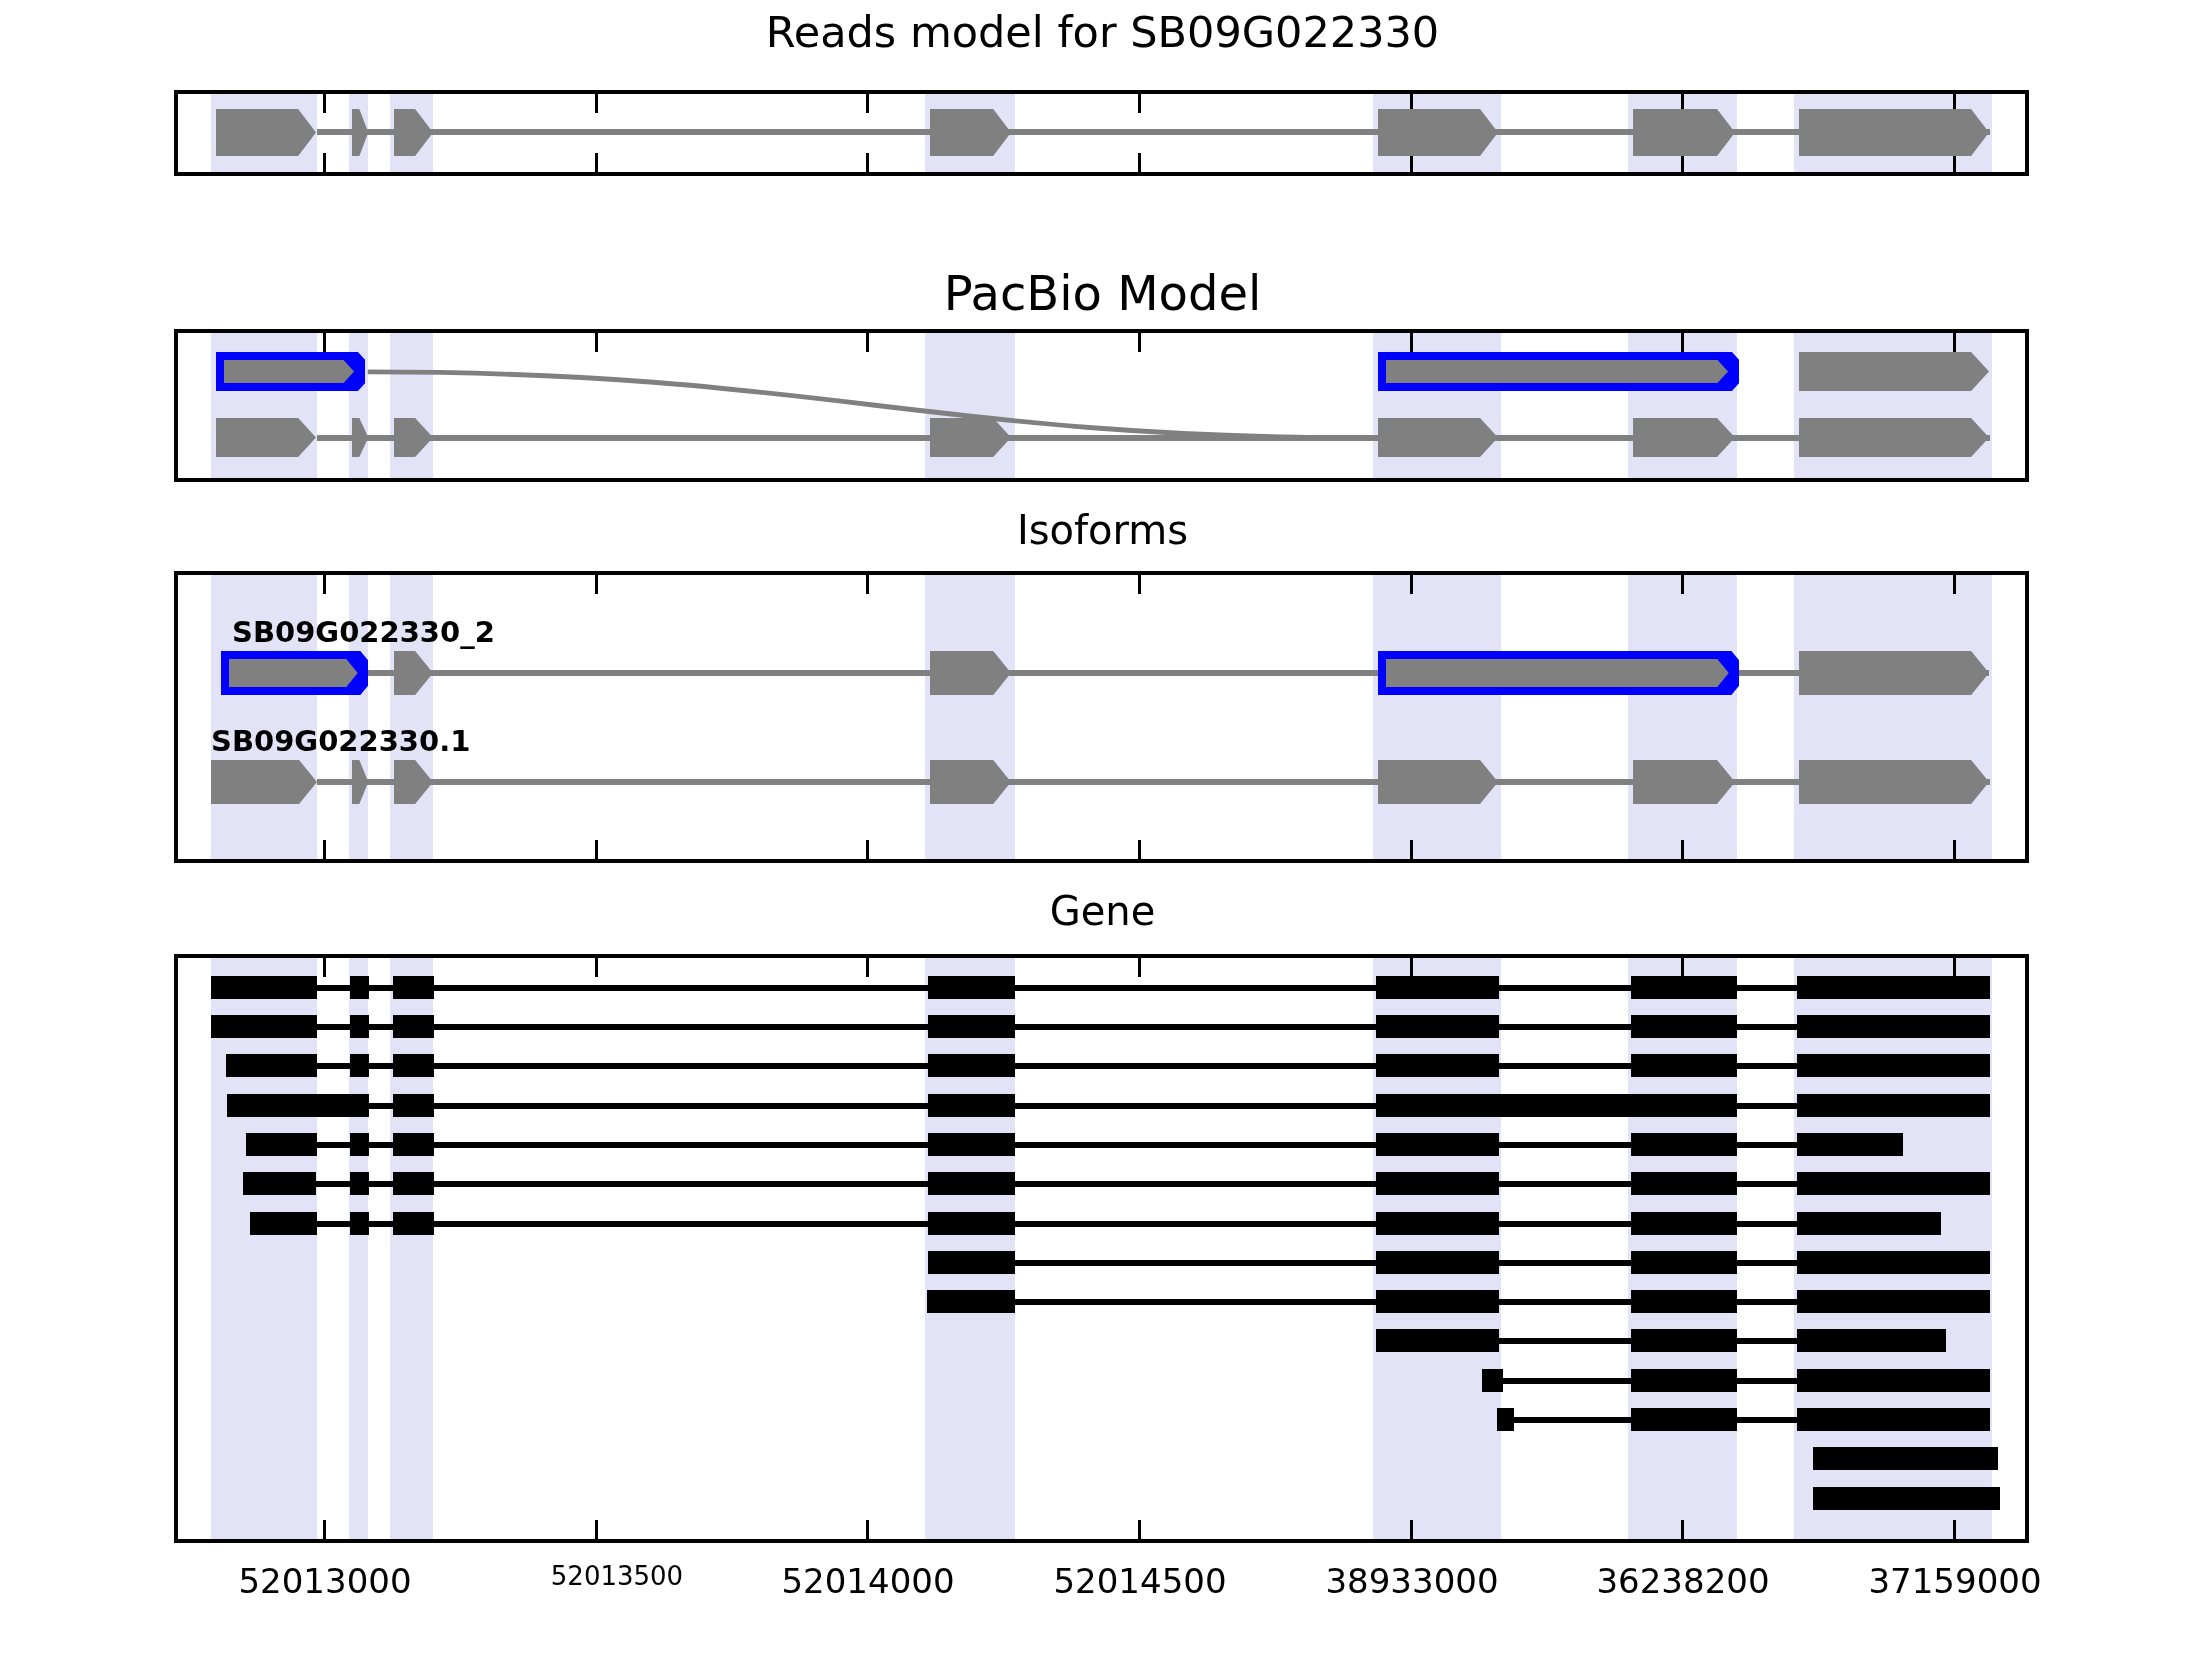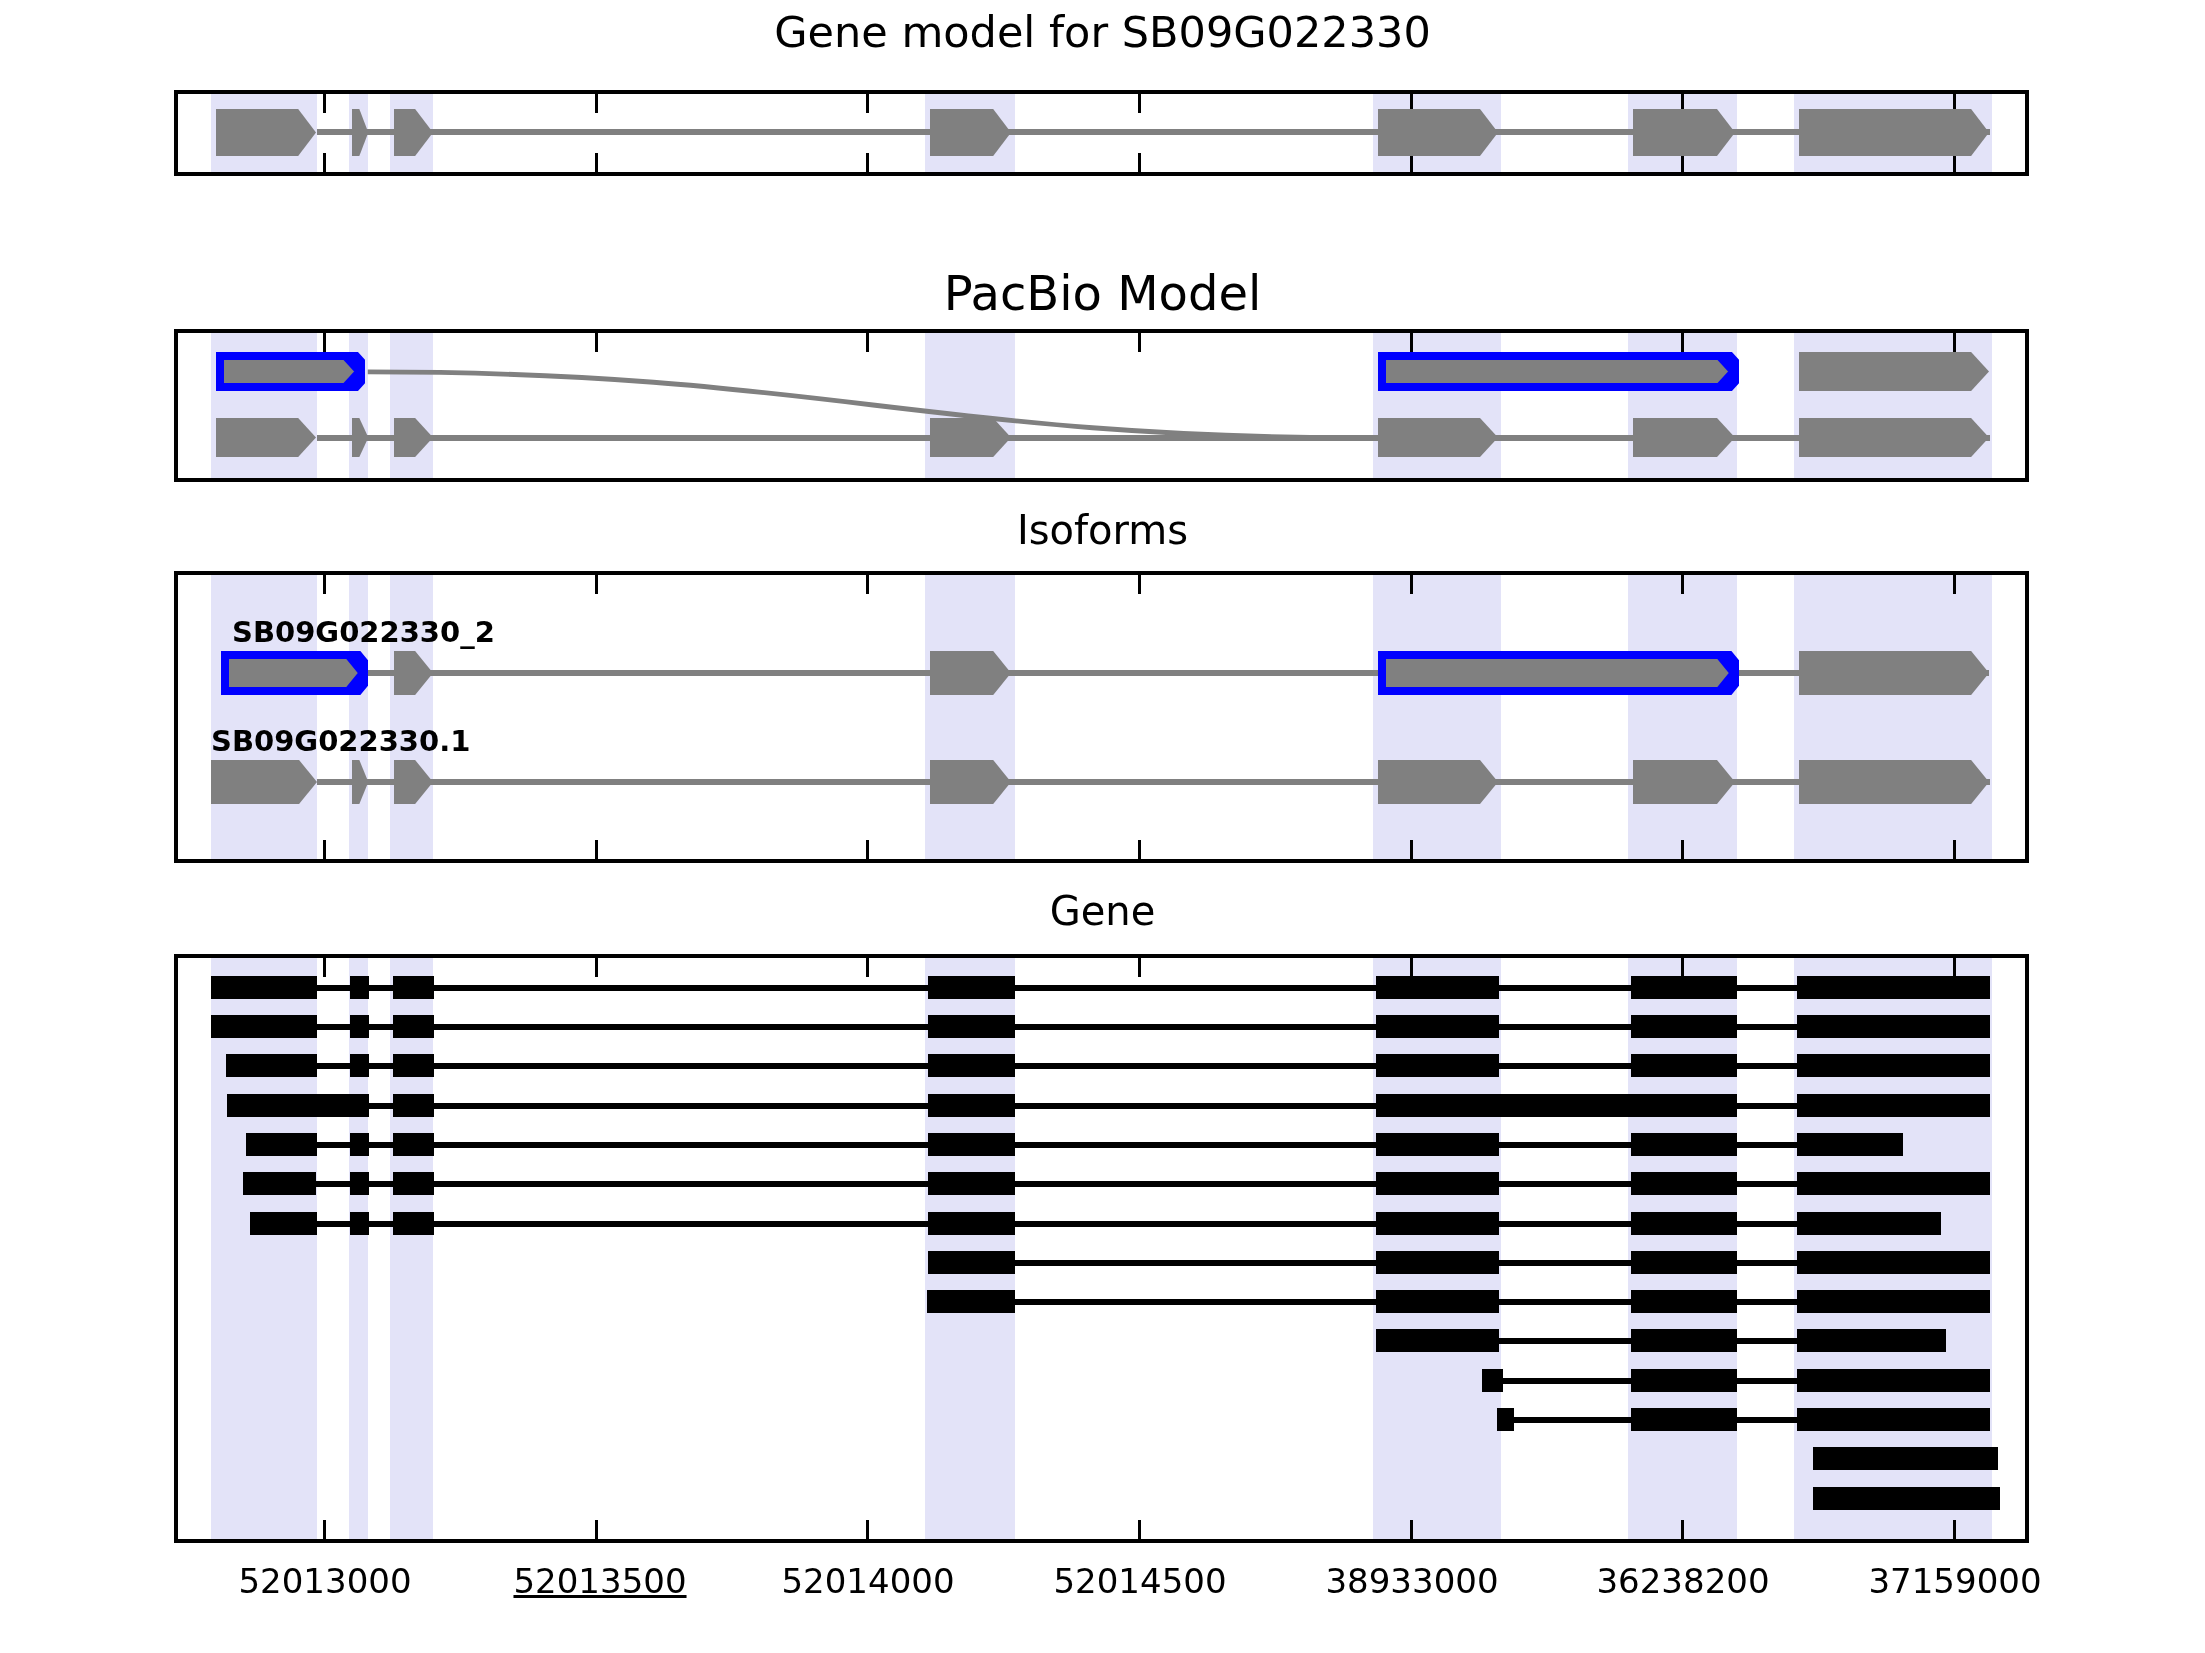--- a/index.html
+++ b/index.html
@@ -40,21 +40,21 @@
 
   .axis-labels{position:absolute;left:0;width:2205px;height:62px;}
   .axis-label{
     position:absolute;text-align:center;color:#000;white-space:nowrap;
     font-family:"DejaVu Sans",sans-serif;transform:translateX(-50%);
   }
 </style>
 </head>
 <body>
 
-<div class="panel-title" style="top:6.9px;font-size:43px;">Gene model for SB09G022330</div>
+<div class="panel-title" style="top:6.9px;font-size:43px;">Reads model for SB09G022330</div>
 
 <div id="panel-gene-model" class="panel" style="left:174px;top:90px;width:1855px;height:86px;">
     <div class="hband" style="left: 33px; width: 106px; background: rgb(227, 227, 248);"></div>
     <div class="hband" style="left: 171px; width: 19px; background: rgb(227, 227, 248);"></div>
     <div class="hband" style="left: 212px; width: 43px; background: rgb(227, 227, 248);"></div>
     <div class="hband" style="left: 747px; width: 90px; background: rgb(227, 227, 248);"></div>
     <div class="hband" style="left: 1195px; width: 128px; background: rgb(227, 227, 248);"></div>
     <div class="hband" style="left: 1450px; width: 109px; background: rgb(227, 227, 248);"></div>
     <div class="hband" style="left: 1616px; width: 198px; background: rgb(227, 227, 248);"></div>
     <div class="tick-top" style="left: 145px; height: 19.3px;"></div>
@@ -375,20 +375,20 @@
     <div class="read-block" style="left: 1453px; width: 106px; top: 450px; height: 23.4px; background: rgb(0, 0, 0);"></div>
     <div class="read-block" style="left: 1619px; width: 193px; top: 450px; height: 23.4px; background: rgb(0, 0, 0);"></div>
     <div class="read-line" style="left: 1635px; width: 185px; top: 498px; height: 5.5px; background: rgb(0, 0, 0);"></div>
     <div class="read-block" style="left: 1635px; width: 185px; top: 489px; height: 23.4px; background: rgb(0, 0, 0);"></div>
     <div class="read-line" style="left: 1635px; width: 187px; top: 538px; height: 5.5px; background: rgb(0, 0, 0);"></div>
     <div class="read-block" style="left: 1635px; width: 187px; top: 529px; height: 23.4px; background: rgb(0, 0, 0);"></div>
   </div>
 
 <div id="axis-labels" class="axis-labels" style="top:1561px;">
     <div class="axis-label" style="left: 325px; font-size: 34px;">52013000</div>
-    <div class="axis-label" style="left: 600px; font-size: 34px; text-decoration: underline;">52013500</div>
+    <div class="axis-label" style="left: 617px; font-size: 26px;">52013500</div>
     <div class="axis-label" style="left: 868px; font-size: 34px;">52014000</div>
     <div class="axis-label" style="left: 1140px; font-size: 34px;">52014500</div>
     <div class="axis-label" style="left: 1412px; font-size: 34px;">38933000</div>
     <div class="axis-label" style="left: 1683px; font-size: 34px;">36238200</div>
     <div class="axis-label" style="left: 1955px; font-size: 34px;">37159000</div>
   </div>
 
 
 </body></html>

